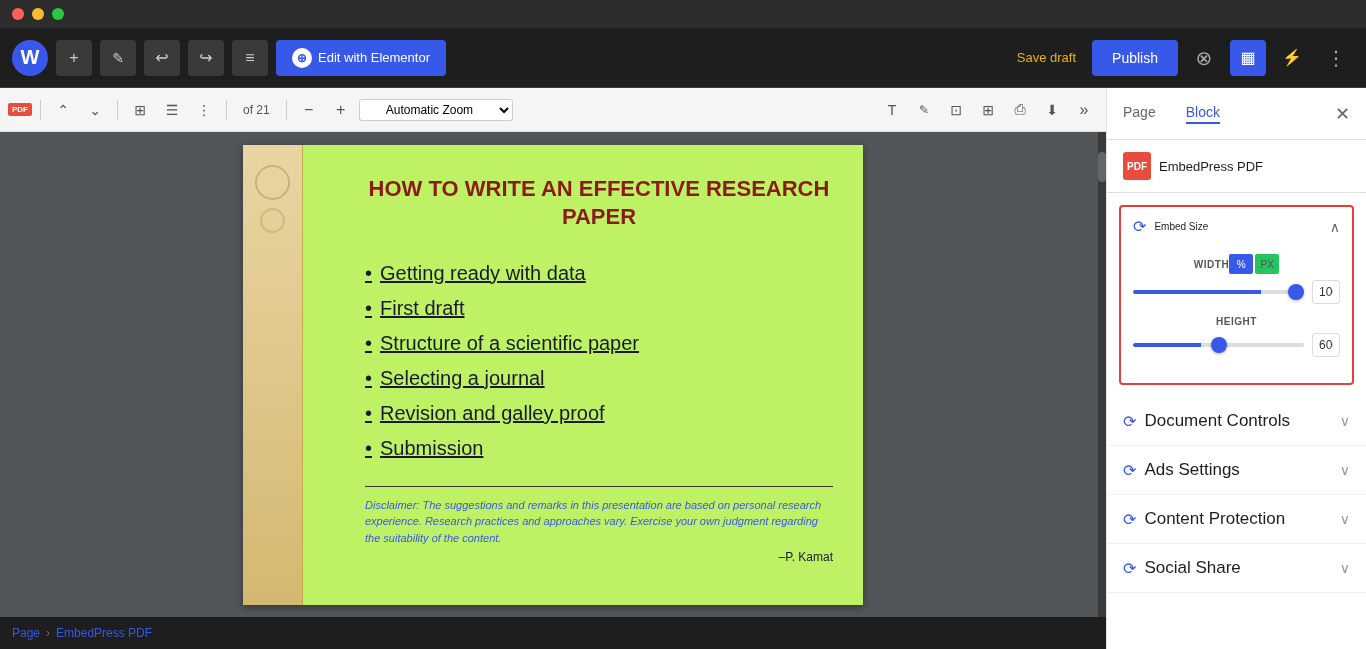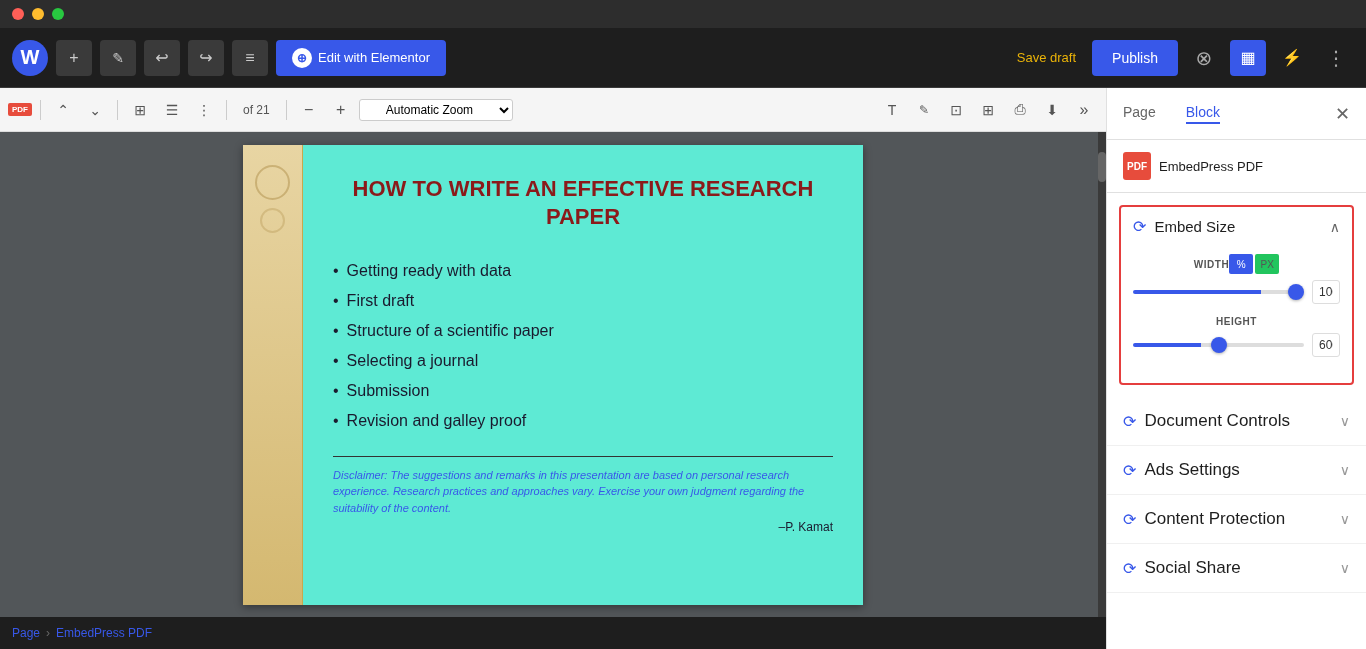--- a/index.html
+++ b/index.html
@@ -149,26 +149,27 @@
     .pdf-viewer {
       flex: 1;
       background: #525659;
       display: flex;
       align-items: center;
       justify-content: center;
       overflow: hidden;
       position: relative;
     }
     .pdf-page {
-      background: #5eead4;
+      background: #bef264;
       width: 620px;
       height: 460px;
       display: flex;
       box-shadow: 0 2px 8px rgba(0,0,0,0.4);
       position: relative;
+      gap: 32px;
     }
     .pdf-sidebar-decoration {
       width: 60px;
       background: linear-gradient(to bottom, #e8d5a3, #d4b870);
       border-right: 1px solid #c9a84c;
       display: flex;
       flex-direction: column;
       align-items: center;
       padding-top: 20px;
     }
@@ -184,25 +185,26 @@
       margin-bottom: 24px;
       line-height: 1.3;
     }
     .pdf-list {
       list-style: none;
       padding: 0;
       margin-bottom: 20px;
     }
     .pdf-list li {
       color: #1a1a2e;
-      font-size: 16px;
+      font-size: 20px;
       padding: 6px 0;
       display: flex;
       align-items: center;
       gap: 8px;
+      text-decoration: underline;
     }
     .pdf-list li::before {
       content: '•';
       color: #1a1a2e;
     }
     .pdf-divider {
       border: none;
       border-top: 1px solid #333;
       margin: 10px 0;
     }
@@ -321,21 +323,21 @@
       align-items: center;
       padding: 10px 12px;
       cursor: pointer;
       gap: 8px;
     }
     .section-header-icon {
       color: #3858e9;
       font-size: 16px;
     }
     .section-header-label {
-      font-size: 15px;
+      font-size: 10px;
       font-weight: 500;
       color: #1e1e1e;
       flex: 1;
     }
     .section-chevron {
       color: #666;
       font-size: 14px;
     }
 
     .section-content {
@@ -526,22 +528,22 @@
           <div class="deco-circle"></div>
           <div class="deco-circle-sm"></div>
         </div>
         <div class="pdf-content">
           <div class="pdf-title">HOW TO WRITE AN EFFECTIVE RESEARCH PAPER</div>
           <ul class="pdf-list">
             <li>Getting ready with data</li>
             <li>First draft</li>
             <li>Structure of a scientific paper</li>
             <li>Selecting a journal</li>
+            <li>Revision and galley proof</li>
             <li>Submission</li>
-            <li>Revision and galley proof</li>
           </ul>
           <hr class="pdf-divider">
           <div class="pdf-disclaimer">Disclaimer: The suggestions and remarks in this presentation are based on personal research experience. Research practices and approaches vary. Exercise your own judgment regarding the suitability of the content.</div>
           <div class="pdf-author">–P. Kamat</div>
         </div>
       </div>
       <div class="scrollbar">
         <div class="scrollbar-thumb"></div>
       </div>
     </div>

